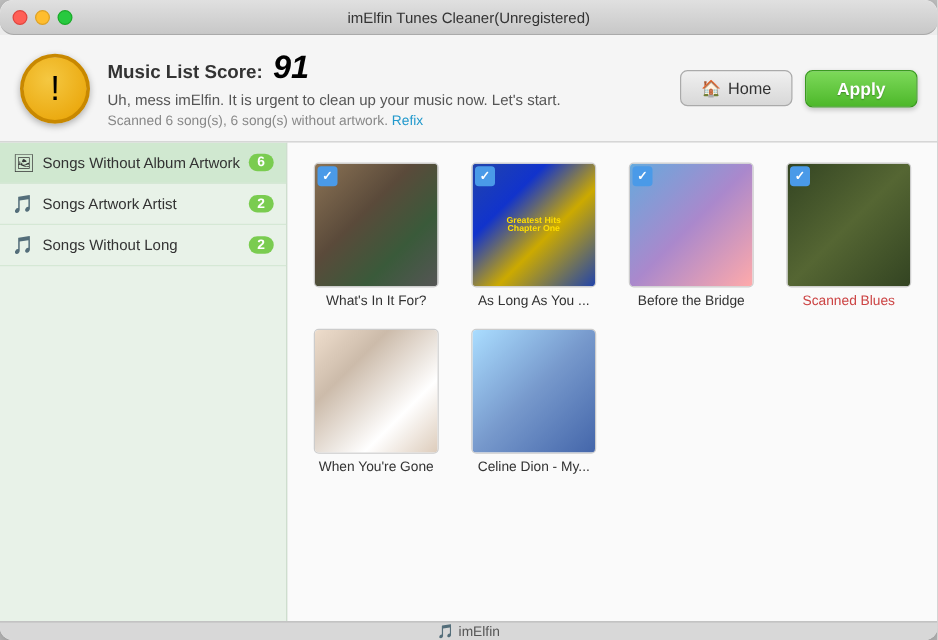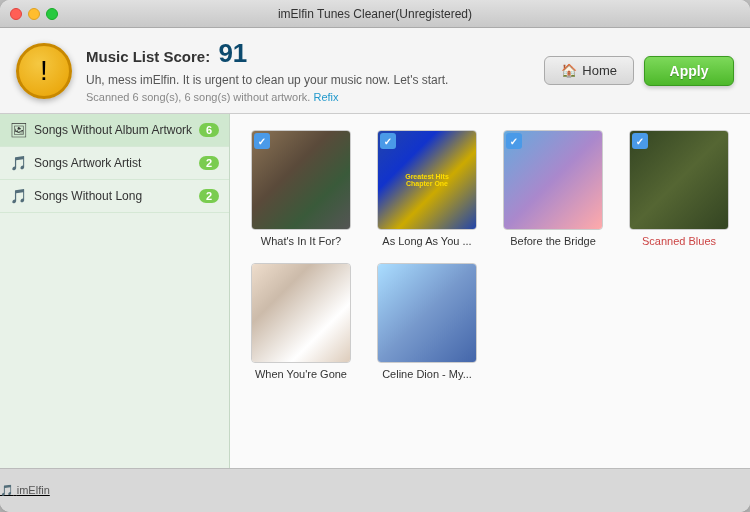--- a/index.html
+++ b/index.html
@@ -22,20 +22,21 @@
     }
     .title-bar {
       background: linear-gradient(to bottom, #e0e0e0, #c8c8c8);
       height: 28px;
       display: flex;
       align-items: center;
       justify-content: center;
       position: relative;
       border-bottom: 1px solid #aaa;
       flex-shrink: 0;
+      border-radius: 11px;
     }
     .title-bar-title {
       font-size: 12px;
       color: #333;
       font-weight: 500;
     }
     .traffic-lights {
       position: absolute;
       left: 10px;
       display: flex;
@@ -77,23 +78,24 @@
       flex: 1;
     }
     .score-line {
       font-size: 15px;
       color: #333;
       font-weight: 600;
       margin-bottom: 4px;
     }
     .score-number {
       font-size: 26px;
-      color: #0c4a6e;
+      color: #000000;
       font-weight: bold;
       margin-left: 4px;
+      font-style: italic;
     }
     .score-msg {
       font-size: 12px;
       color: #555;
       margin-bottom: 4px;
     }
     .scan-info {
       font-size: 11px;
       color: #888;
     }
@@ -266,26 +268,26 @@
     .art-2-text {
       color: #ffdd00;
       font-size: 7px;
       font-weight: bold;
       text-align: center;
       padding: 2px;
     }
 
     .footer {
       background: #d8d8d8;
-      height: 44px;
-      display: flex;
-      align-items: center;
+      height: 15px;
+      display: flex;
+      align-items: center;
+      justify-content: center;
       border-top: 1px solid #bbb;
       flex-shrink: 0;
-      text-decoration: underline;
     }
     .footer-logo {
       font-size: 11px;
       color: #555;
     }
   </style>
 </head>
 <body>
 
 <div class="window">

